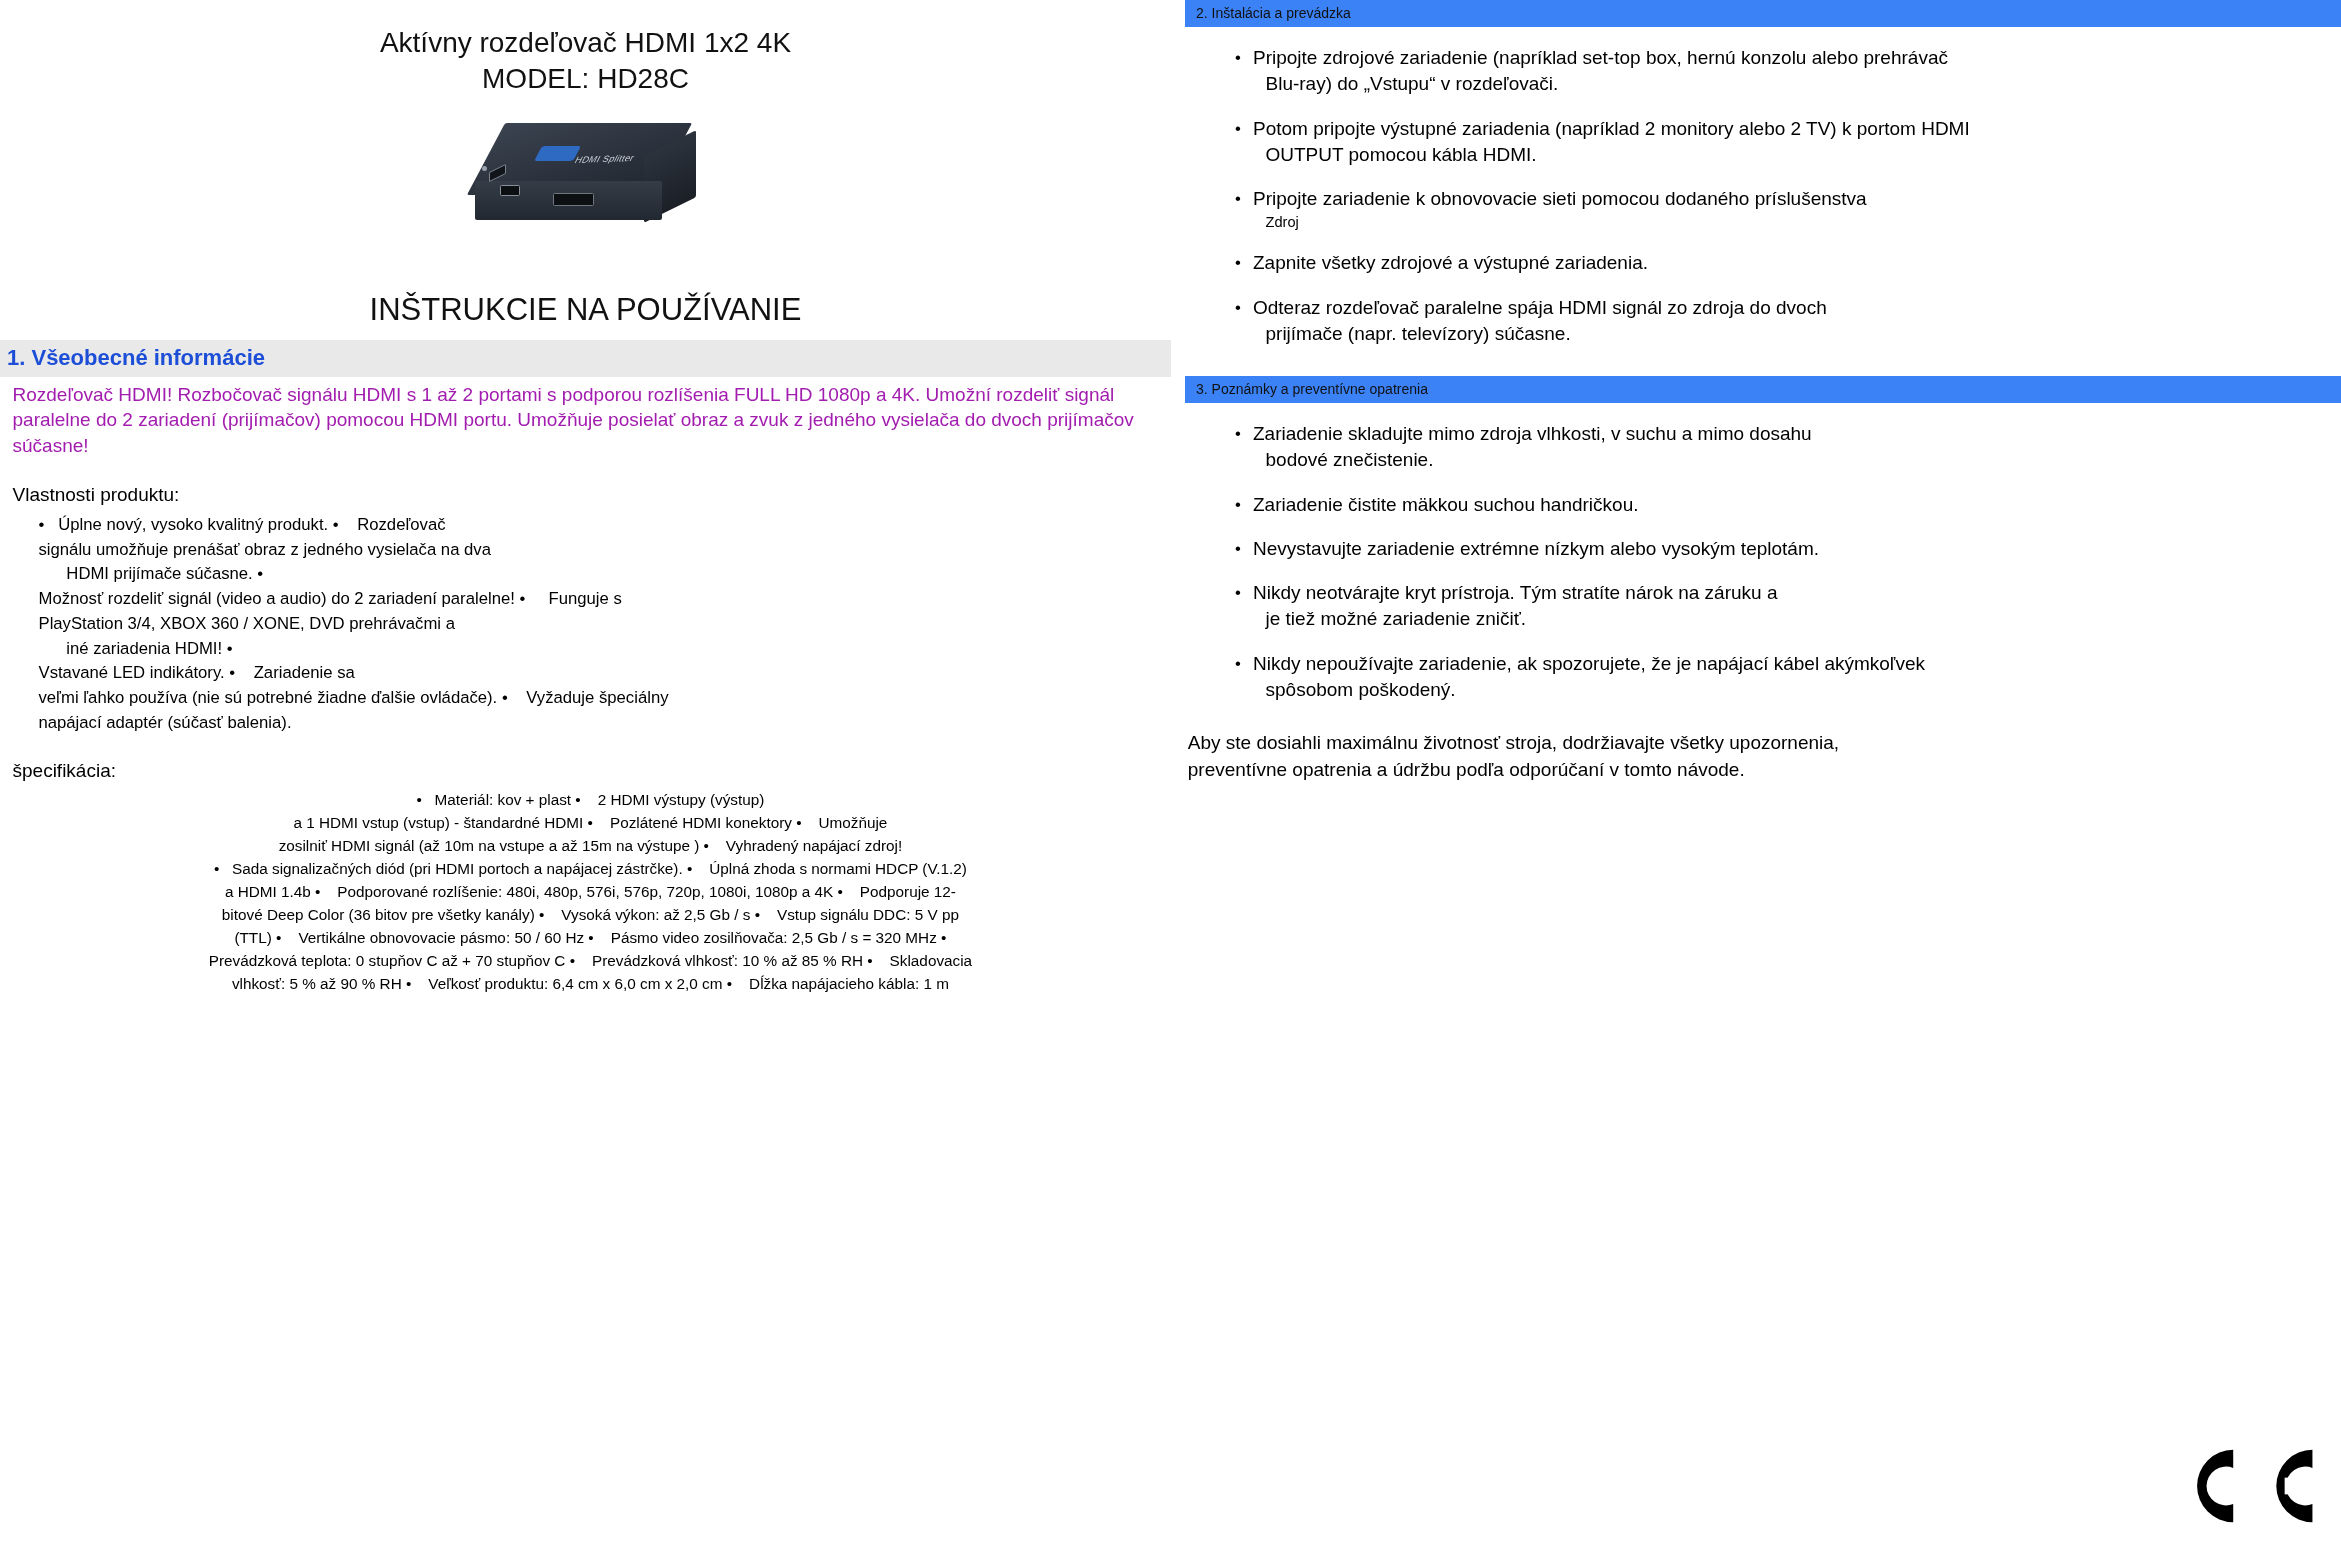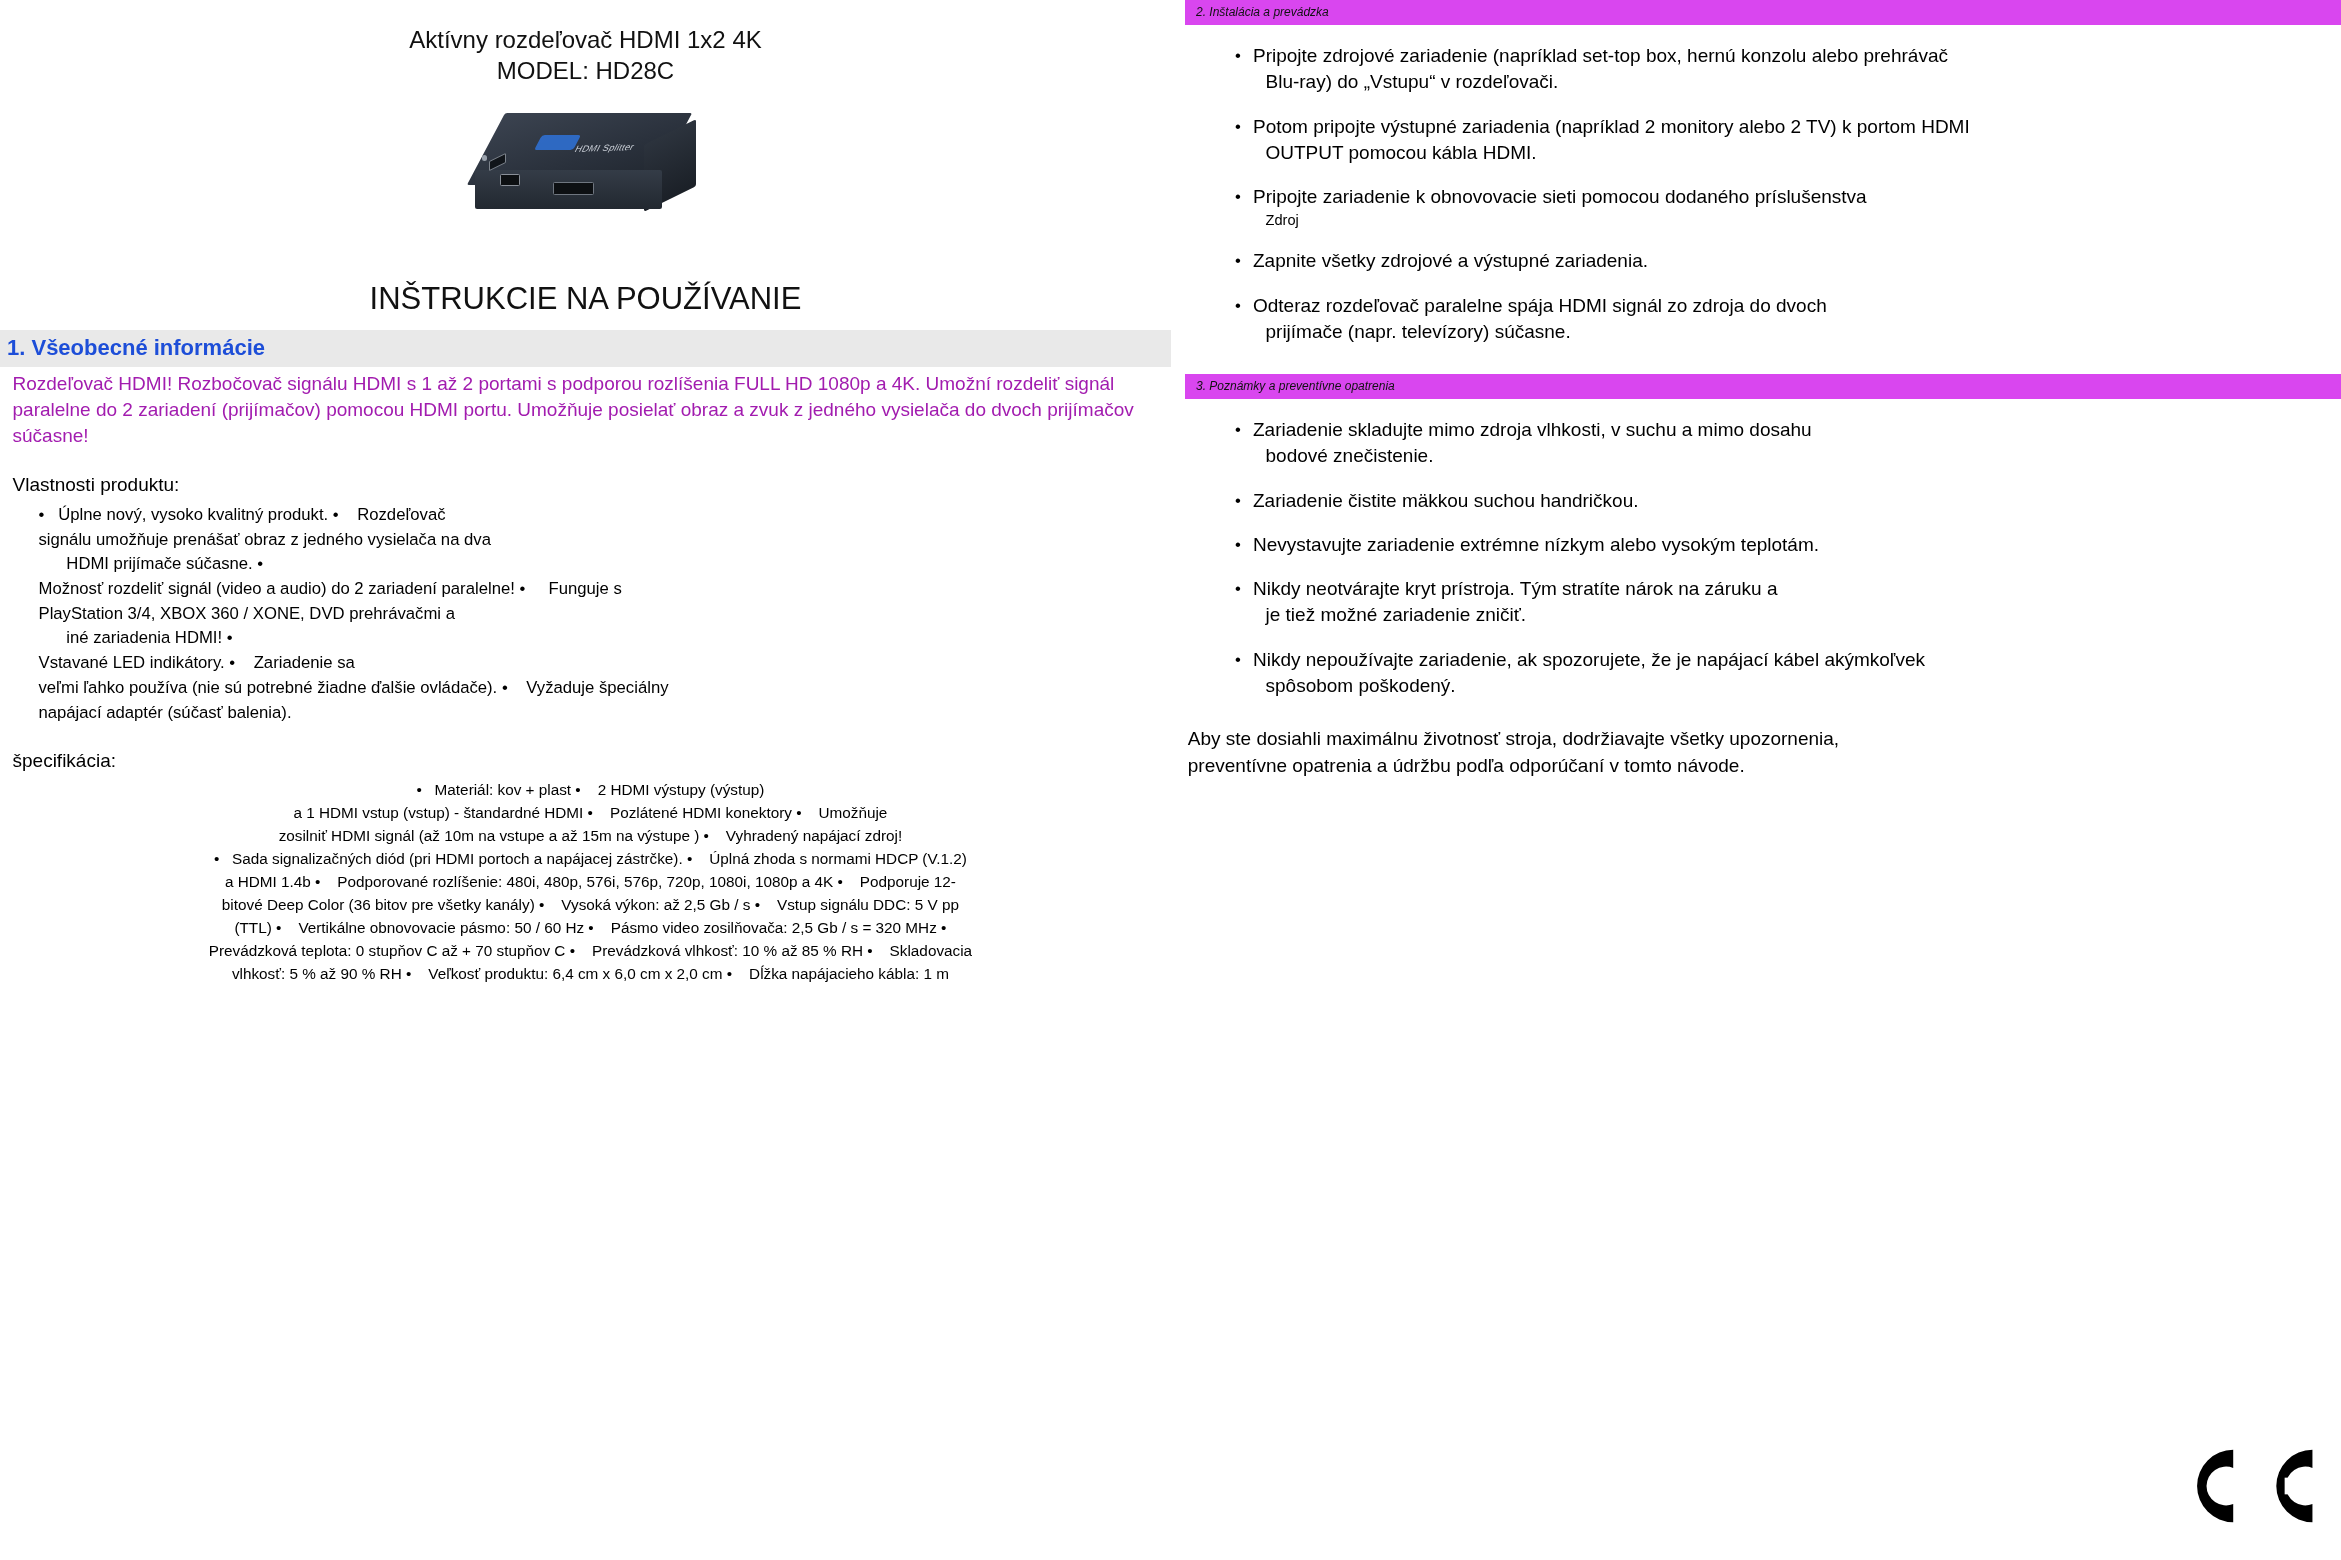--- a/index.html
+++ b/index.html
@@ -35,21 +35,21 @@
     width: 1157px;
     height: 1561px;
   }
 
   
   .title-block {
     text-align: center;
     margin-top: 25px;
   }
   .title-line {
-    font-size: 24px;
+    font-size: 28px;
     line-height: 1.28;
     color: #111;
   }
   .device-img-wrap {
     margin-top: 24px;
     display: flex;
     justify-content: center;
   }
   
   .device {
@@ -189,25 +189,24 @@
 
   .spec-flow {
     font-size: 15.3px;
     line-height: 1.5;
     padding: 7px 16.7px 0 26.5px;
   }
   .spec-flow .ln { white-space: pre-wrap; text-align: center; }
 
   
   .r-section-bar {
-    background: #d946ef;
-    font-size: 12px;
+    background: #3b82f6;
+    font-size: 14px;
     padding: 4.9px 7px 6.3px 11px;
     color: #111;
-    font-style: italic;
   }
   .r-list {
     margin: 0;
     padding: 0;
     list-style: none;
     font-size: 19px;
     line-height: 1.38;
   }
   .r-list li {
     display: flex;

